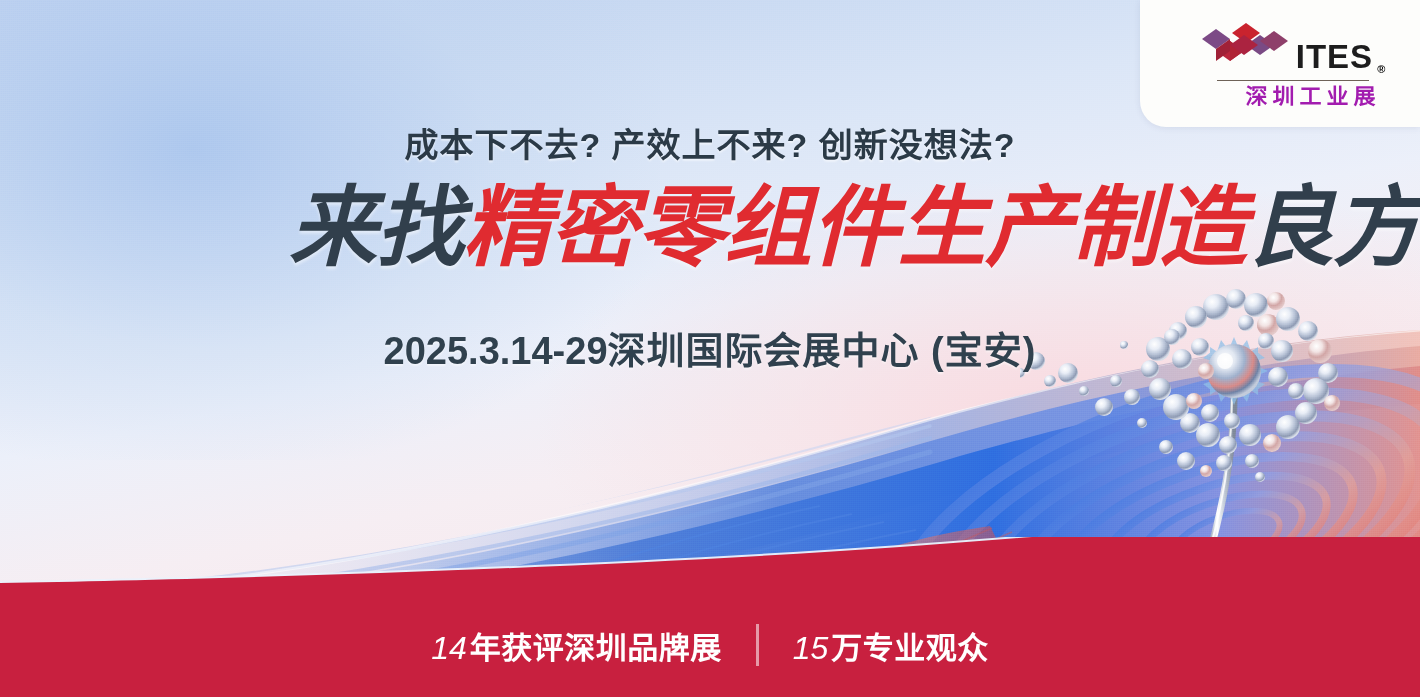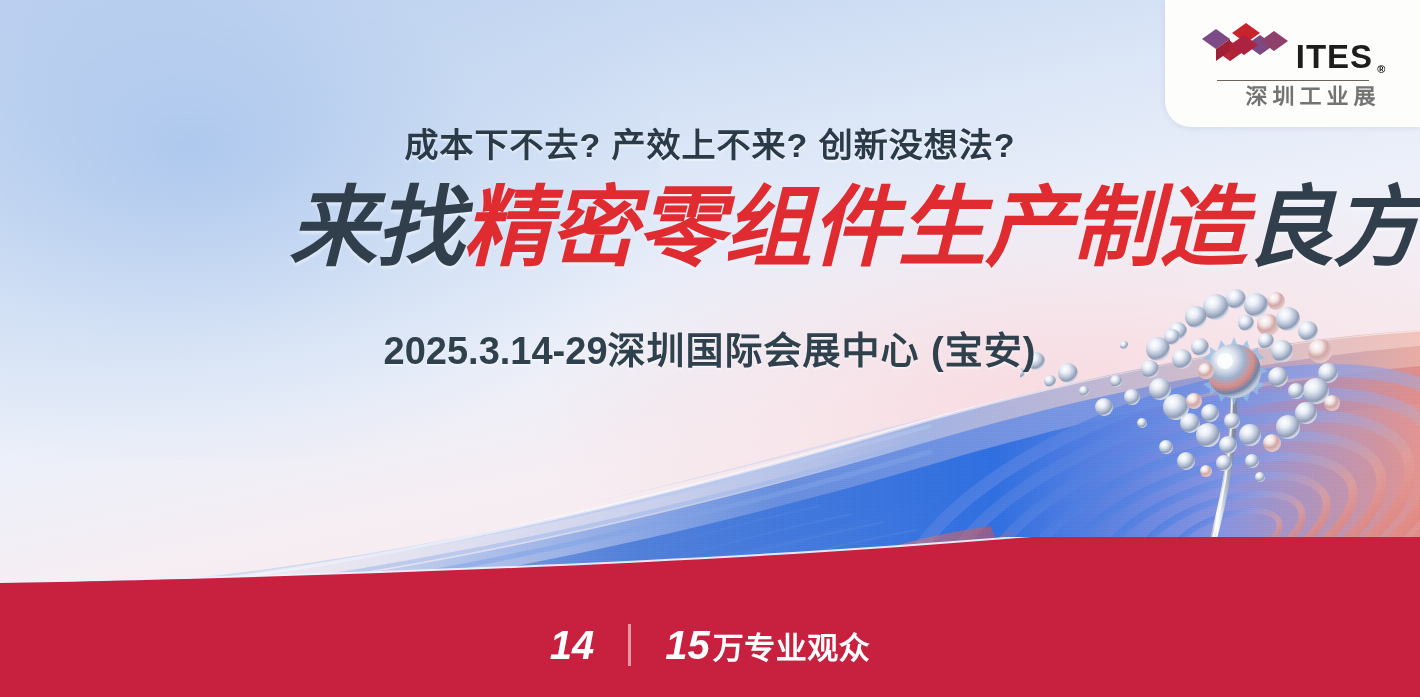--- a/index.html
+++ b/index.html
@@ -40,33 +40,33 @@
   .wave-svg{position:absolute;left:0;top:0;width:1420px;height:300px;}
 
   
   .dandelion{position:absolute;left:1020px;top:285px;width:400px;height:300px;pointer-events:none;}
 
   
   #logo-card{
     position:absolute;right:0;top:0;width:255px;height:127px;
     background:#fdfdfb;border-bottom-left-radius:26px;
     box-shadow:0 1px 6px rgba(60,70,110,.10);
-    display:flex;flex-direction:column;align-items:center;justify-content:center;
+    display:flex;flex-direction:column;align-items:center;justify-content:center;padding-left:25px;
   }
   .logo-top{display:flex;align-items:flex-end;gap:4px;height:58px;}
   .logo-mark{width:92px;height:54px;}
   .logo-word{
     font-size:33px;font-weight:bold;letter-spacing:1px;color:#1d1d1d;
     font-family:"Liberation Sans","DejaVu Sans",sans-serif;line-height:1;
     position:relative;top:-2px;
   }
   .logo-reg{font-size:11px;vertical-align:super;font-weight:bold;}
   .logo-rule{width:152px;height:1px;background:#6e6257;margin:5px 0 4px;}
   .logo-sub{
-    font-size:22px;font-weight:bold;color:#737373;letter-spacing:5px;
+    font-size:22px;font-weight:bold;color:#a21caf;letter-spacing:5px;
     text-indent:5px;line-height:1.1;margin-left:36px;
   }
 
   
   #copy{position:absolute;left:0;top:0;width:1420px;}
 
   #headline{
     position:absolute;top:118px;left:0;width:1420px;text-align:center;
     font-size:34px;font-weight:bold;color:#2b3a47;letter-spacing:1px;
     font-family:"Liberation Sans","DejaVu Sans",sans-serif;
@@ -101,21 +101,21 @@
     position:absolute;left:0;bottom:0;width:1420px;height:104px;
     display:flex;align-items:center;justify-content:center;
     gap:0;
   }
   .stat{
     color:#ffffff;white-space:nowrap;
     font-family:"Liberation Sans","DejaVu Sans",sans-serif;
     display:flex;align-items:baseline;
     padding:0 34px;
   }
-  .stat .num{font-size:40px;font-weight:bold;font-style:italic;letter-spacing:0;}
+  .stat .num{font-size:32px;font-weight:normal;font-style:italic;letter-spacing:0;}
   .stat .txt{font-size:31px;font-weight:bold;margin-left:3px;letter-spacing:.5px;}
   .sep{width:1px;height:42px;background:rgba(255,255,255,.55);flex:0 0 1px;align-self:center;}
 </style>
 </head>
 <body>
 
 <div id="banner">
 
   <div class="sky-bloom2"></div>
   <div class="sky-bloom"></div>
@@ -372,20 +372,21 @@
   <div id="redbar-wrap">
     <svg id="redbar-svg" viewBox="0 0 1420 160" preserveAspectRatio="none" aria-hidden="true">
 
       <path d="M0,44 C240,40 620,28 900,8 C1110,-8 1300,-22 1420,-30 L1420,-6 C1300,2 1110,16 900,32 C620,52 240,62 0,66 Z" fill="#eaf1fb" opacity=".95"></path>
       <path d="M0,46 C240,42 620,30 900,10 C1110,-6 1300,-20 1420,-28 L1420,160 L0,160 Z" fill="#c8203f"></path>
     </svg>
 
     <div id="stats">
       <div class="stat">
         <span class="num">14</span>
+        <span class="txt">年获评深圳品牌展</span>
       </div>
       <span class="sep"></span>
       <span class="sep"></span>
       <span class="sep"></span>
       <div class="stat">
         <span class="num">15</span>
         <span class="txt">万专业观众</span>
       </div>
     </div>
   </div>

